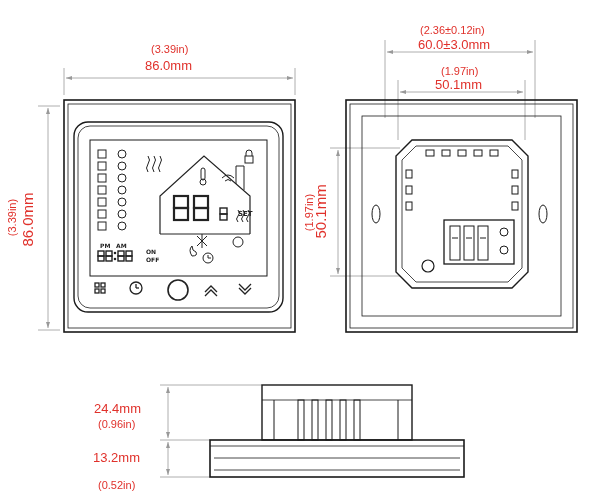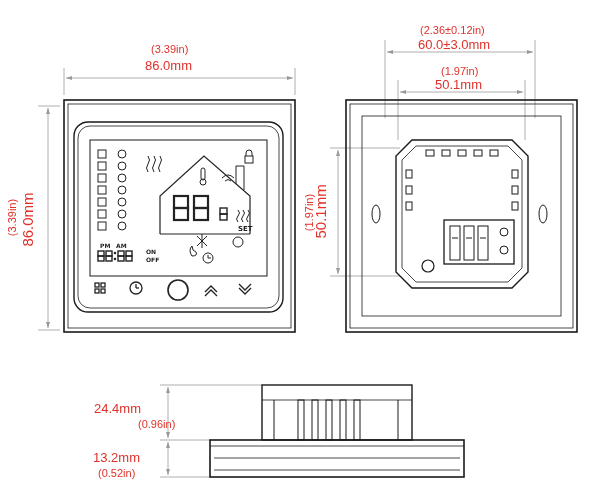--- a/index.html
+++ b/index.html
@@ -236,26 +236,26 @@
 <div class="dim small" style="left:151px; top:44px;">(3.39in)</div>
 <div class="dim big" style="left:145px; top:59px;">86.0mm</div>
 
 <div class="vtext" style="left:-18px; top:212px; width:60px; font-size:11px;">(3.39in)</div>
 <div class="vtext" style="left:-8px; top:212px; width:70px; font-size:15px;">86.0mm</div>
 
 <div class="lcd-txt" style="left:100px; top:243px; font-size:6px; font-weight:bold;">PM</div>
 <div class="lcd-txt" style="left:116px; top:243px; font-size:6px; font-weight:bold;">AM</div>
 <div class="lcd-txt" style="left:146px; top:249px; font-size:6px; font-weight:bold;">ON</div>
 <div class="lcd-txt" style="left:146px; top:257px; font-size:6px; font-weight:bold;">OFF</div>
-<div class="lcd-txt" style="left:238px; top:226px; font-size:7px; font-weight:bold;">SET</div>
+<div class="lcd-txt" style="left:238px; top:211px; font-size:7px; font-weight:bold;">SET</div>
 
 <div class="dim small" style="left:420px; top:25px;">(2.36±0.12in)</div>
 <div class="dim big" style="left:418px; top:38px;">60.0±3.0mm</div>
 <div class="dim small" style="left:441px; top:66px;">(1.97in)</div>
 <div class="dim big" style="left:435px; top:78px;">50.1mm</div>
 
 <div class="vtext" style="left:284px; top:207px; width:50px; font-size:11px;">(1.97in)</div>
 <div class="vtext" style="left:295px; top:206px; width:50px; font-size:15px;">50.1mm</div>
 
 <div class="dim big" style="left:94px; top:402px;">24.4mm</div>
-<div class="dim small" style="left:98px; top:419px;margin-left:40px;">(0.96in)</div>
+<div class="dim small" style="left:98px; top:419px;">(0.96in)</div>
 <div class="dim big" style="left:93px; top:451px;">13.2mm</div>
-<div class="dim small" style="left:98px; top:468px;">(0.52in)</div>
+<div class="dim small" style="left:98px; top:480px;">(0.52in)</div>
 
 </body></html>

